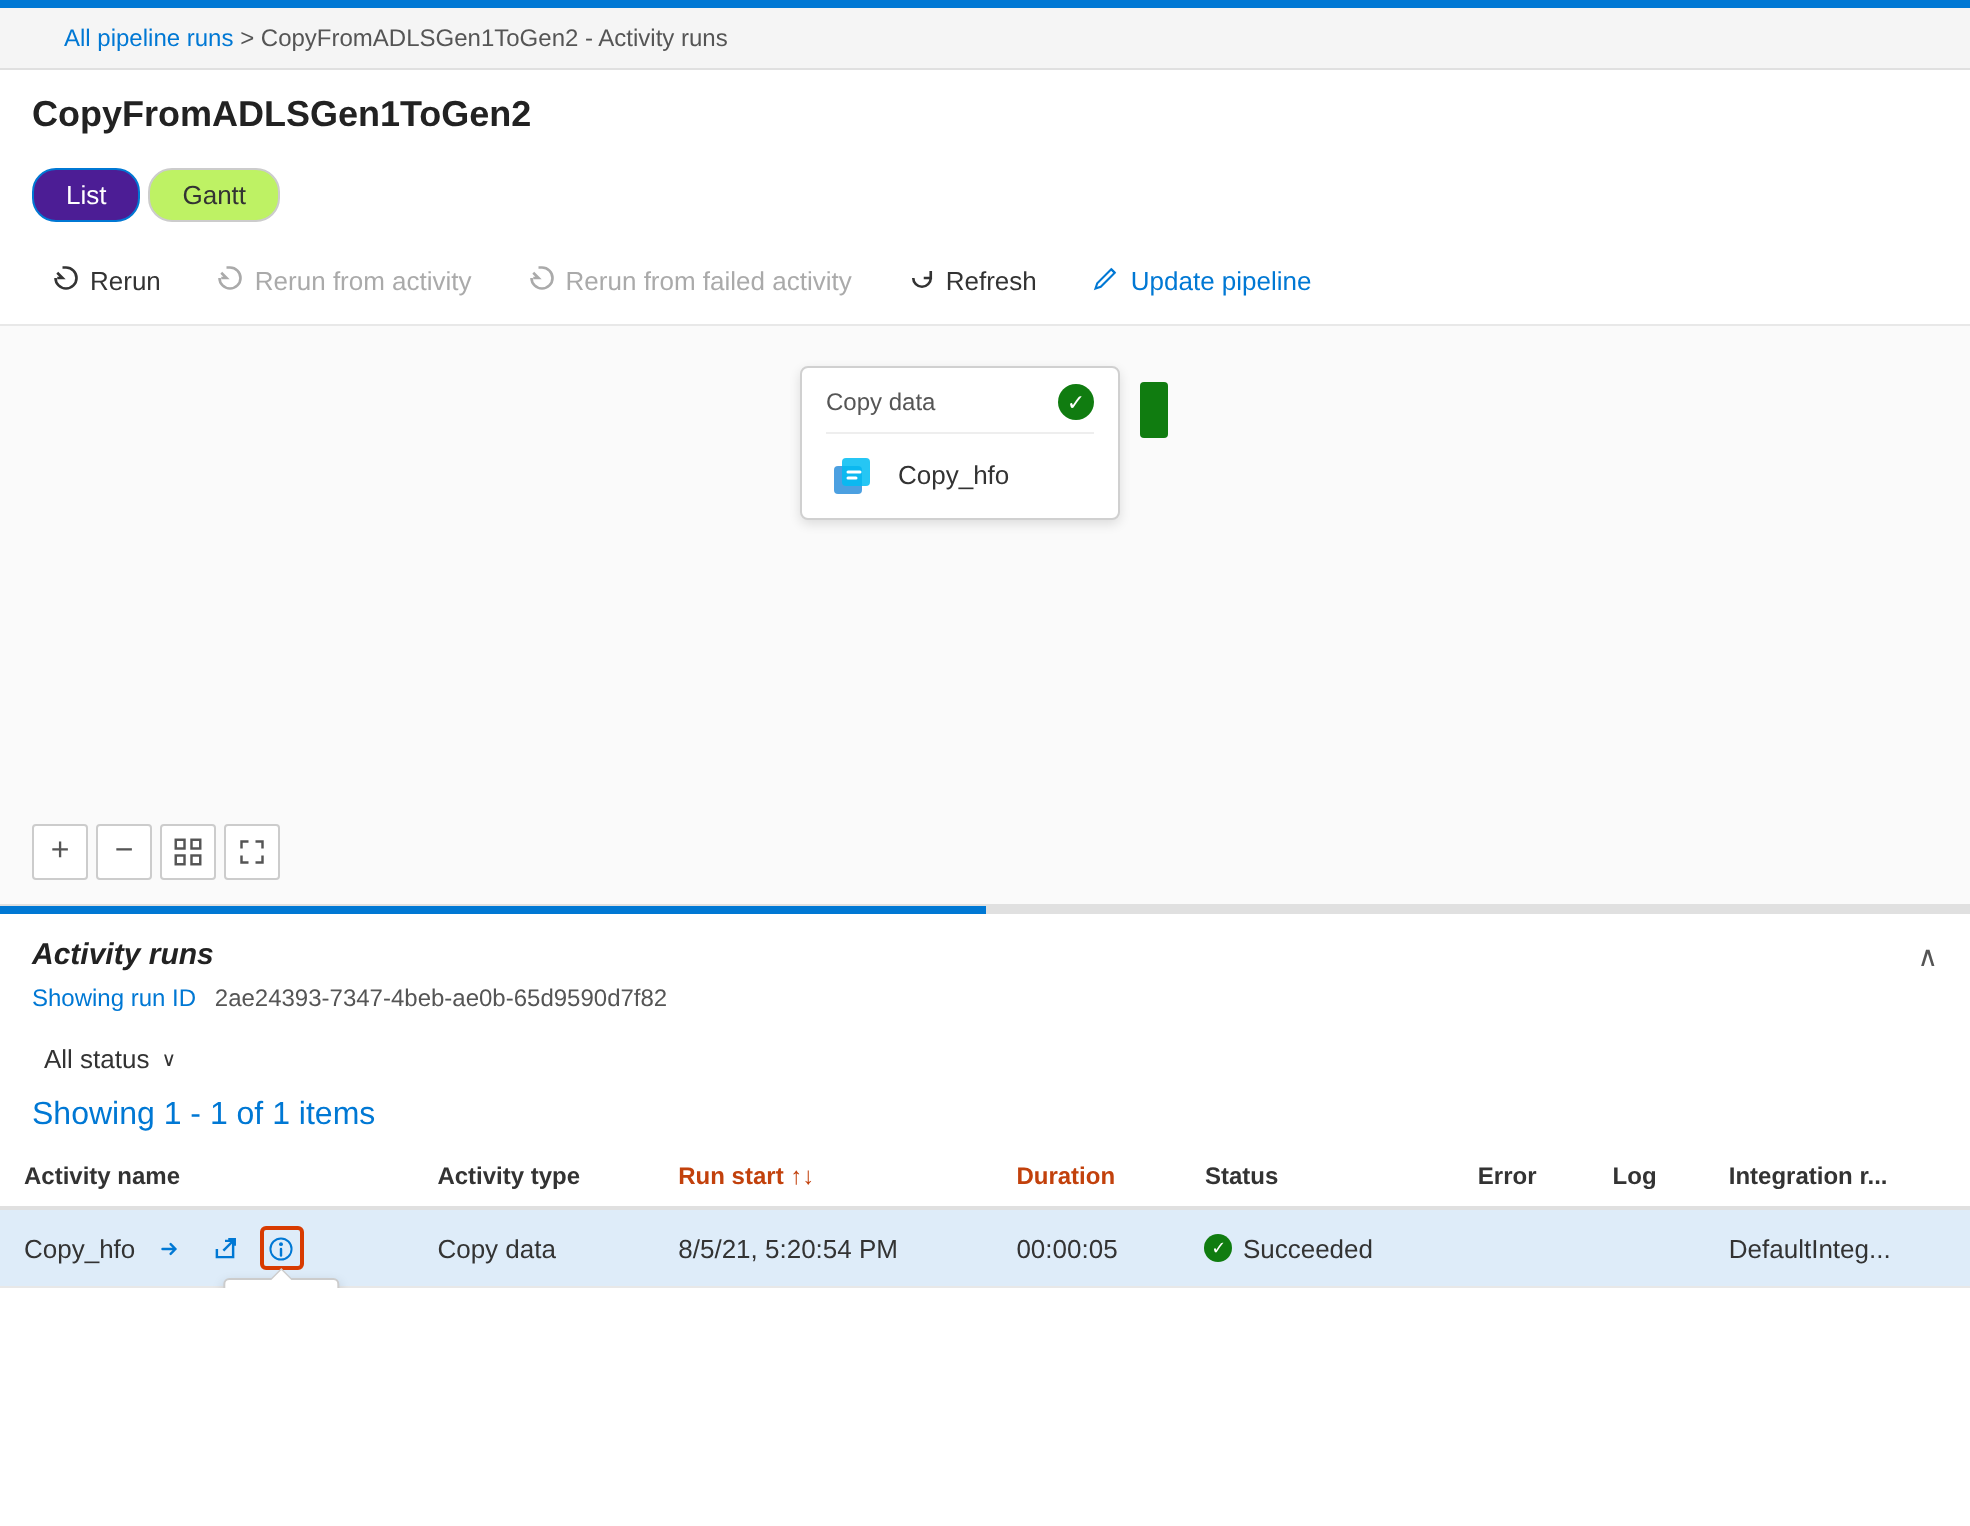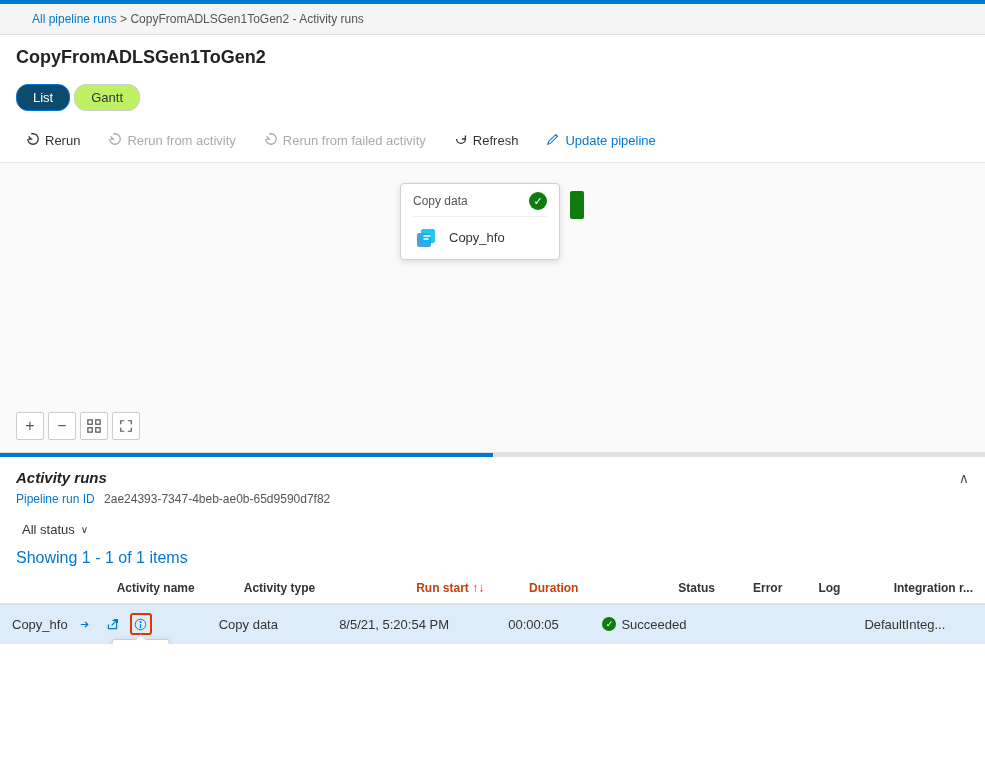--- a/index.html
+++ b/index.html
@@ -8,21 +8,21 @@
     .top-bar { height: 4px; background: #0078d4; }
     .breadcrumb { padding: 8px 32px; font-size: 12px; color: #0078d4; border-bottom: 1px solid #e0e0e0; background: #f5f5f5; }
     .breadcrumb span { color: #555; }
     .breadcrumb a { color: #0078d4; text-decoration: none; cursor: pointer; }
 
     .page-header { padding: 12px 16px 8px; }
     .page-title { font-size: 18px; font-weight: 600; color: #222; }
 
     .view-toggle { display: flex; margin: 8px 16px; }
     .view-btn { padding: 5px 16px; font-size: 13px; border: 1px solid #ccc; cursor: pointer; background: #bef264; color: #333; }
-    .view-btn.active { background: #0c4a6e; color: #fff; border-color: #0078d4; border-radius: 12px; }
+    .view-btn.active { background: #4c1d95; color: #fff; border-color: #0078d4; border-radius: 12px; }
     .view-btn:not(.active) { border-radius: 12px; margin-left: 4px; }
 
     .toolbar { display: flex; align-items: center; gap: 8px; padding: 8px 16px; border-bottom: 1px solid #e8e8e8; }
     .toolbar-btn { display: flex; align-items: center; gap: 5px; padding: 5px 10px; font-size: 13px; background: none; border: none; cursor: pointer; color: #333; border-radius: 3px; }
     .toolbar-btn.disabled { color: #aaa; cursor: default; }
     .toolbar-btn.accent { color: #0078d4; }
 
     .canvas-area { position: relative; background: #fafafa; height: 290px; border-bottom: 1px solid #e0e0e0; overflow: hidden; }
 
     .activity-card-container { position: absolute; top: 20px; left: 400px; }
@@ -53,21 +53,21 @@
     .pipeline-run-id span { color: #0078d4; }
 
     .filter-row { padding: 4px 16px 8px; display: flex; align-items: flex-start; gap: 8px; }
     .status-filter { display: flex; align-items: center; gap: 4px; font-size: 13px; color: #333; cursor: pointer; border: none; background: none; padding: 4px 6px; border-radius: 3px; }
 
     .showing-text { padding: 0 16px 6px; font-size: 16px; color: #0078d4; }
 
     .table-container { overflow-x: auto; }
     table { width: 100%; border-collapse: collapse; font-size: 13px; }
     thead tr { border-bottom: 2px solid #e0e0e0; }
-    th { padding: 8px 12px; text-align: right; font-weight: 600; color: #333; font-size: 12px; white-space: nowrap; margin-top: 19px; }
+    th { padding: 8px 12px; text-align: left; font-weight: 600; color: #333; font-size: 12px; white-space: nowrap; margin-top: 19px; }
     th.sortable { cursor: pointer; color: #c2410c; }
     tbody tr { border-bottom: 1px solid #e8e8e8; }
     tbody tr.selected { background: #deecf9; }
     td { padding: 8px 12px; font-size: 13px; color: #333; white-space: nowrap; }
 
     .activity-name-cell { display: flex; align-items: center; gap: 6px; }
     .icon-btn { width: 22px; height: 22px; display: flex; align-items: center; justify-content: center; cursor: pointer; color: #0078d4; font-size: 13px; border: none; background: none; border-radius: 2px; }
     .icon-btn.outlined { border: 2px solid #d83b01; border-radius: 3px; }
 
     .status-cell { display: flex; align-items: center; gap: 5px; }
@@ -193,21 +193,21 @@
   <div class="progress-bar-fill"></div>
 </div>
 
 <div class="activity-runs-section">
   <div class="section-header">
     <span class="section-title">Activity runs</span>
     <button class="collapse-btn">∧</button>
   </div>
 
   <div class="pipeline-run-id">
-    <span>Pipeline run ID</span>
+    <span>Showing run ID</span>
     <span style="color:#555; margin-left:6px;">2ae24393-7347-4beb-ae0b-65d9590d7f82</span>
   </div>
 
   <div class="filter-row">
     <button class="status-filter">
       <span>All status</span>
       <span style="font-size:10px; margin-left:2px;">∨</span>
     </button>
   </div>
 

